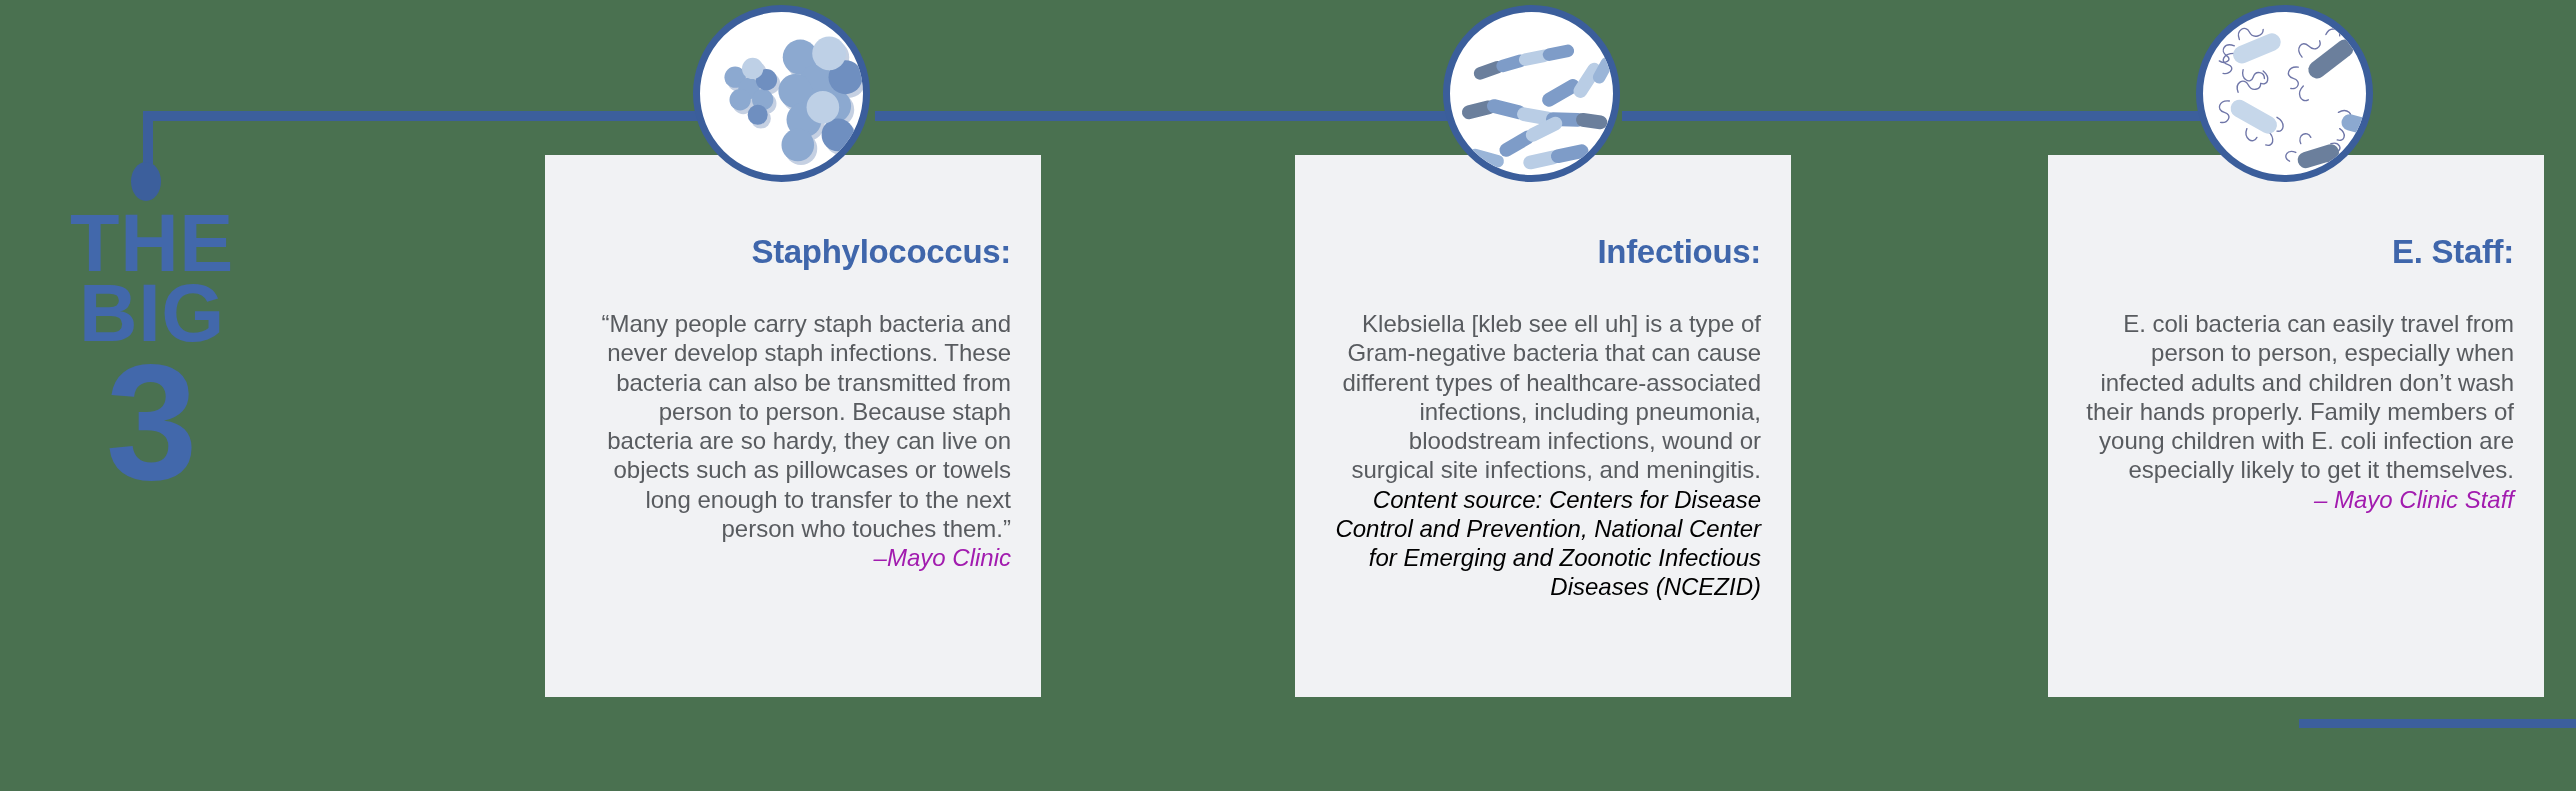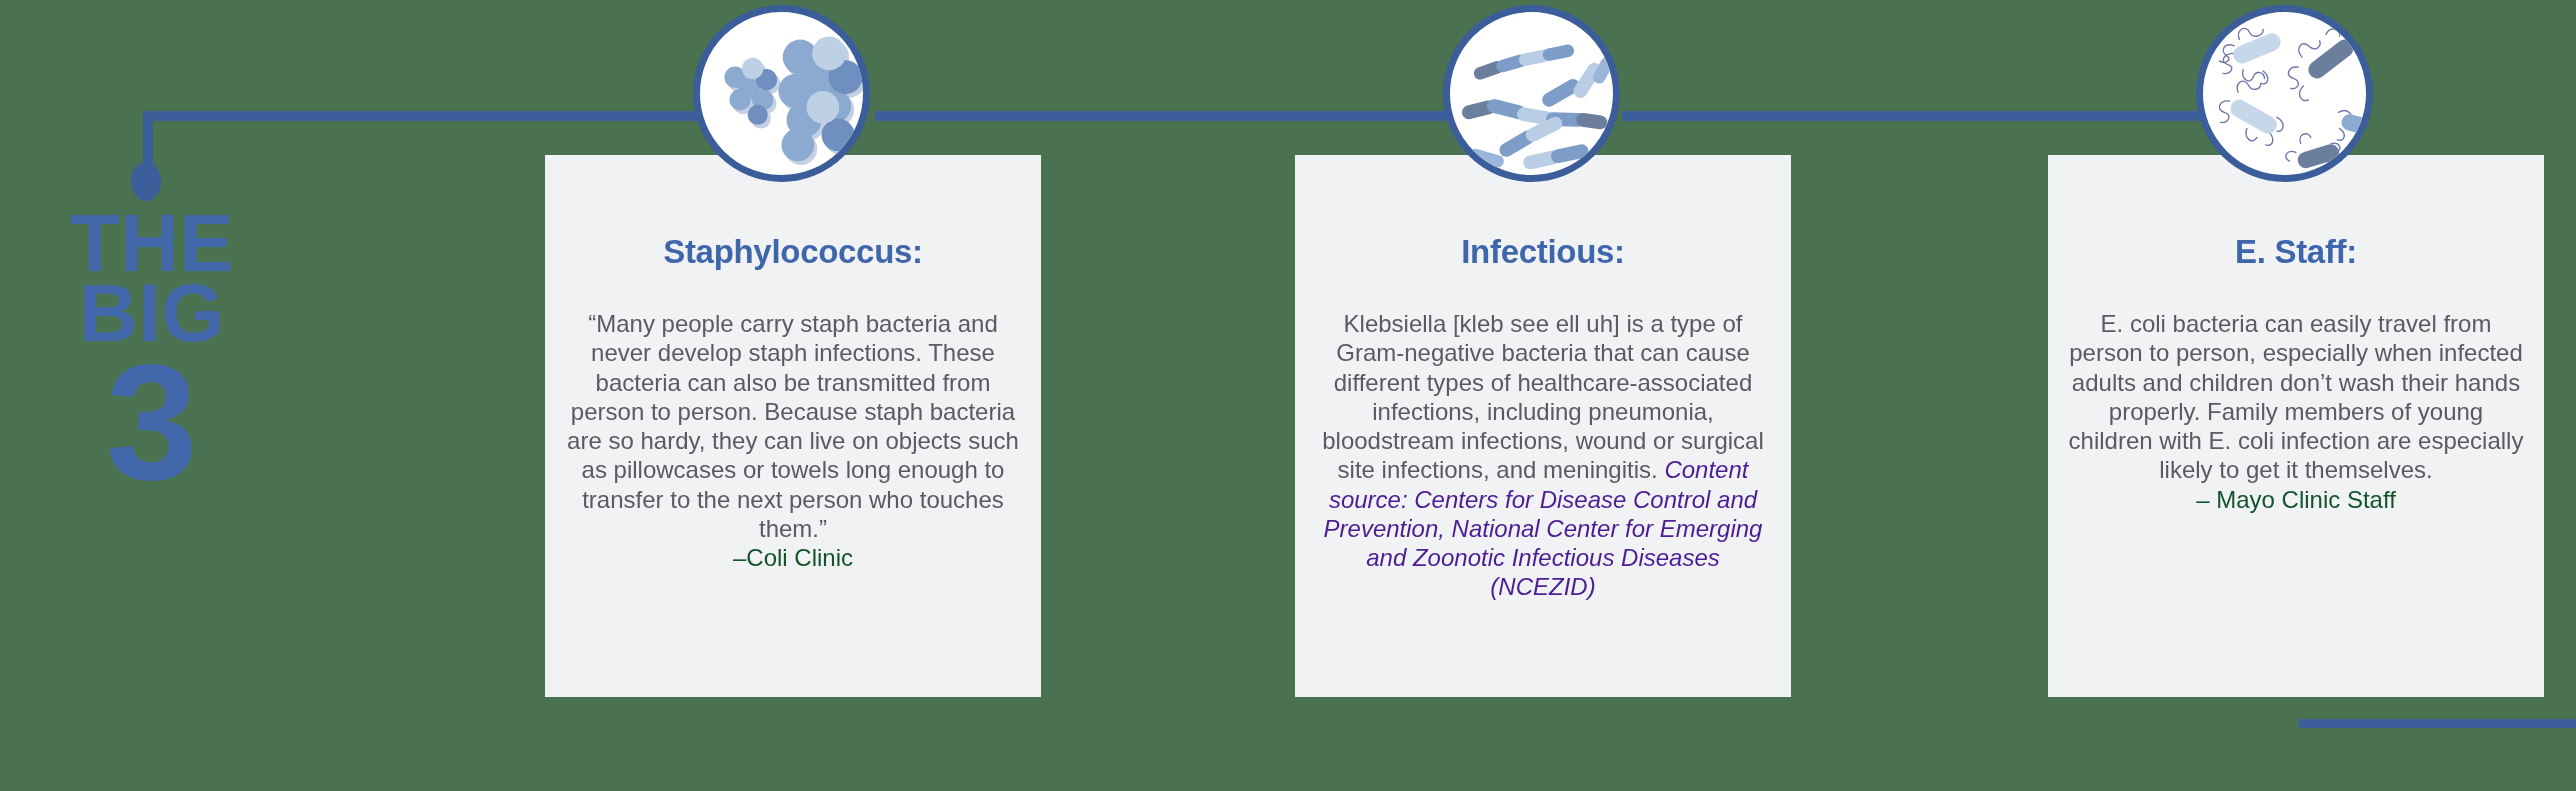--- a/index.html
+++ b/index.html
@@ -36,39 +36,39 @@
   }
   #big3 .l1 { font-size:81px; display:block; }
   #big3 .l2 { font-size:81px; display:block; }
   #big3 .l3 { font-size:165px; display:block; margin-top:3.8px; }
 
   
   .card {
     position:absolute;
     top:155px; width:496px; height:542px;
     background:#f1f2f4;
-    padding:0 16px;
-    text-align:center;
+    padding:0 30px;
+    text-align:right;
   }
   #card-staphylococcus { left:545px; }
   #card-klebsiella     { left:1295px; }
   #card-ecoli          { left:2048px; }
 
   .card-title {
     margin-top:78px;
     font-size:33px; font-weight:bold; color:#3f66ab;
     letter-spacing:-0.3px;
   }
   .card-body {
     margin-top:38px;
     font-size:24px; line-height:1.22; color:#585b5f;
     font-weight:400;
   }
-  .card-body .ital { font-style:italic; color:#4c1d95; }
-  .card-attrib { color:#14532d; display:block; }
+  .card-body .ital { font-style:italic; color:#000000; }
+  .card-attrib { font-style:italic; color:#a21caf; display:block; }
 
   
   .badge {
     position:absolute; top:5px;
     width:177px; height:177px; border-radius:50%;
     background:#ffffff;
     border:7px solid #3b5e9b;
     overflow:hidden;
   }
   #badge-staphylococcus { left:693px; }
@@ -91,21 +91,21 @@
   <div id="big3">
     <span class="l1">THE</span>
     <span class="l2">BIG</span>
     <span class="l3">3</span>
   </div>
 
   <div class="card" id="card-staphylococcus">
     <div class="card-title">Staphylococcus:</div>
     <div class="card-body">
       <span>“Many people carry staph bacteria and never develop staph infections. These bacteria can also be transmitted from person to person. Because staph bacteria are so hardy, they can live on objects such as pillowcases or towels long enough to transfer to the next person who touches them.”</span>
-      <span class="card-attrib">–Coli Clinic</span>
+      <span class="card-attrib">–Mayo Clinic</span>
     </div>
   </div>
 
   <div class="card" id="card-klebsiella">
     <div class="card-title">Infectious:</div>
     <div class="card-body">
       <span>Klebsiella [kleb  see  ell  uh] is a type of Gram-negative bacteria that can cause different types of healthcare-associated infections, including pneumonia, bloodstream infections, wound or surgical site infections, and meningitis. </span><span class="ital">Content source: Centers for Disease Control and Prevention, National Center for Emerging and Zoonotic Infectious Diseases (NCEZID)</span>
     </div>
   </div>
 

